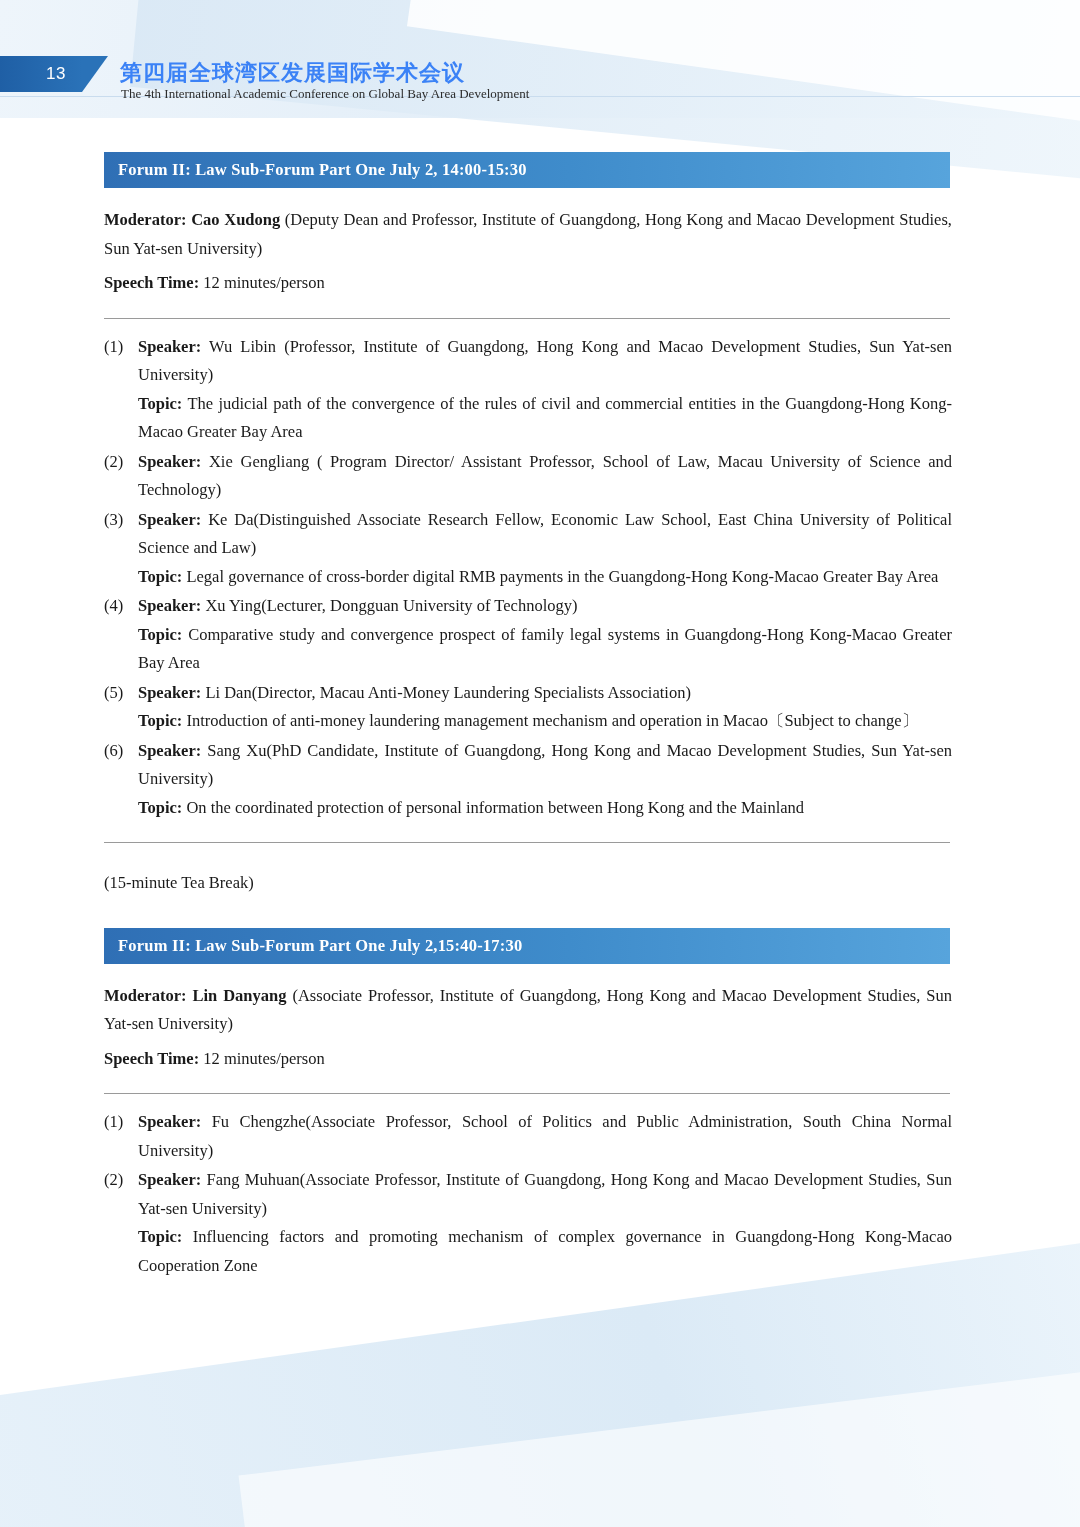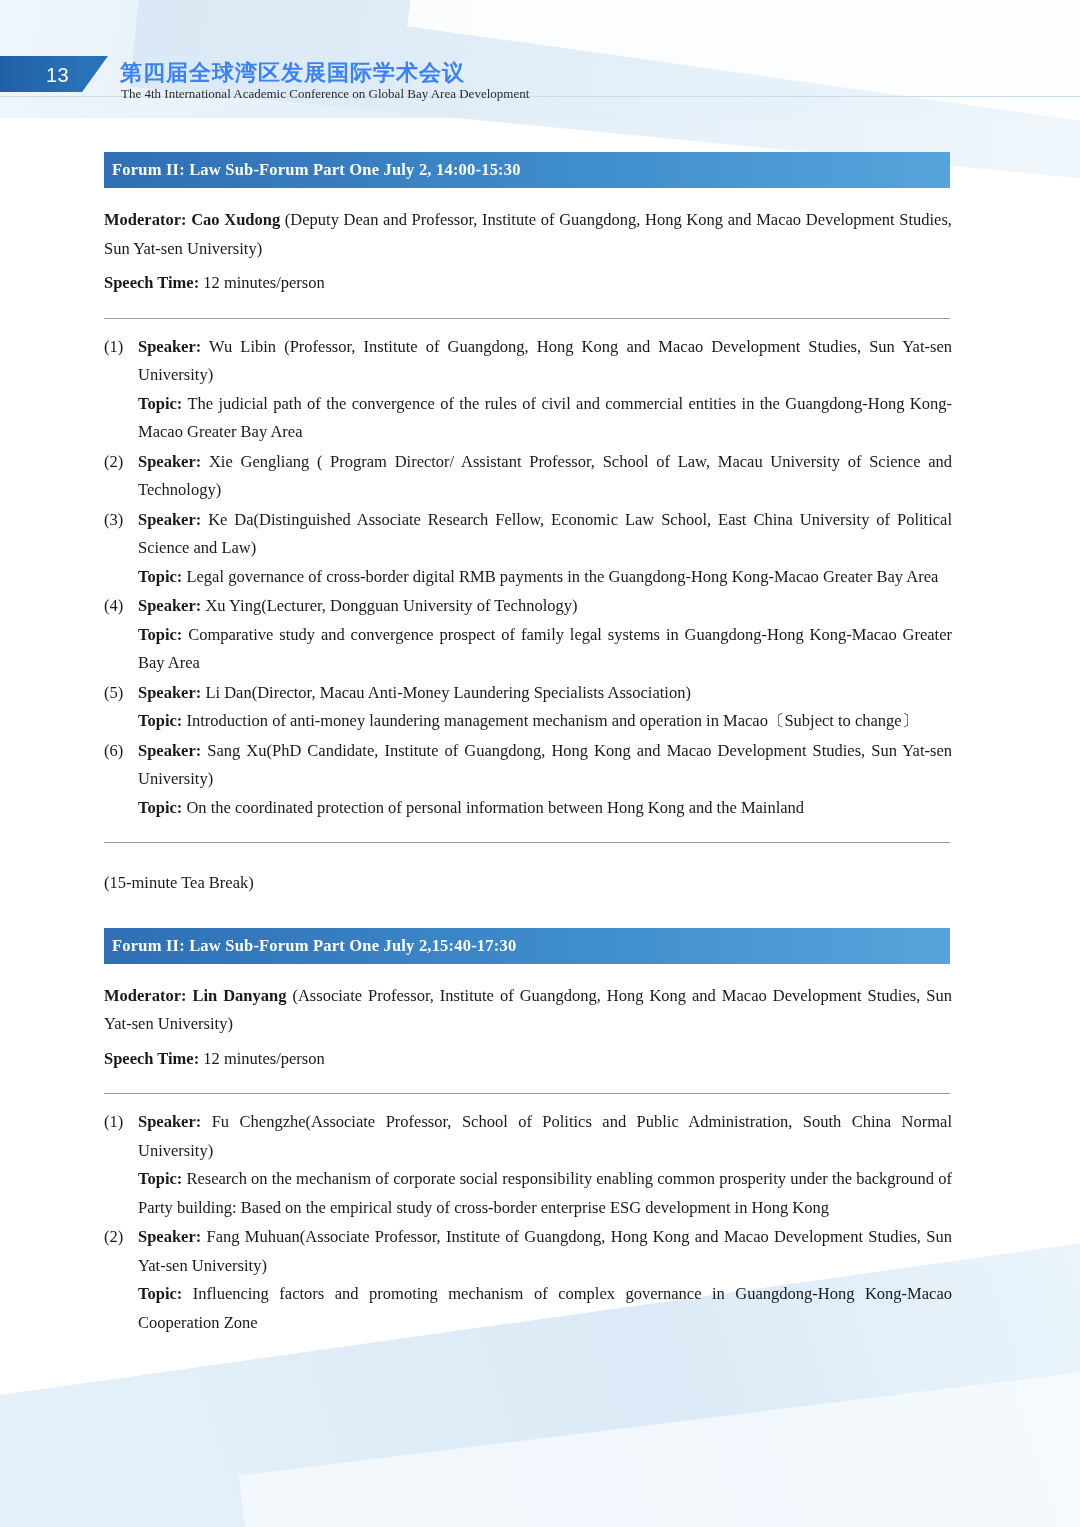--- a/index.html
+++ b/index.html
@@ -94,21 +94,21 @@
   .page-number-tab {
     position: absolute;
     top: 56px; left: 0;
     width: 82px; height: 36px;
     background: linear-gradient(90deg,#1f5fa5 0%, #2a72b8 100%);
   }
   .page-number-tab .num {
     position: absolute;
     left: 46px; top: 8px;
     color: #ffffff;
-    font-size: 20px;
+    font-size: 17px;
     font-family: "Liberation Sans", sans-serif;
     letter-spacing: .5px;
   }
   .page-number-arrow {
     position: absolute;
     top: 56px; left: 82px;
     width: 0; height: 0;
     border-top: 36px solid #2a72b8;
     border-right: 26px solid transparent;
   }
@@ -146,21 +146,21 @@
     width: 848px;
   }
 
   .section-banner {
     width: 846px;
     height: 36px;
     background: linear-gradient(90deg, #2f6fb5 0%, #3f8ccb 55%, #57a4dc 100%);
     display: flex;
     align-items: center;
     box-sizing: border-box;
-    padding-left: 8px;
+    padding-left: 14px;
     margin-bottom: 18px;
   }
   .section-banner .banner-text {
     color: #ffffff;
     font-family: "Liberation Serif", serif;
     font-weight: bold;
     font-size: 16.5px;
     letter-spacing: .2px;
   }
 
@@ -344,23 +344,20 @@
       </p>
 
       <hr class="rule">
 
       <div class="entry">
         <div class="entry-num">(1)</div>
         <div class="entry-body">
           <div class="entry-line">
             <span class="label">Speaker:</span><span> Fu Chengzhe(Associate Professor, School of Politics and Public Administration, South China Normal University)</span>
           </div>
-          <div class="entry-line topic">
-            <span class="label">Topic:</span><span> Research on the mechanism of corporate social responsibility enabling common prosperity under the background of Party building: Based on the empirical study of cross-border enterprise ESG development in Hong Kong</span>
-          </div>
         </div>
       </div>
 
       <div class="entry">
         <div class="entry-num">(2)</div>
         <div class="entry-body">
           <div class="entry-line">
             <span class="label">Speaker:</span><span> Fang Muhuan(Associate Professor, Institute of Guangdong, Hong Kong and Macao Development Studies, Sun Yat-sen University)</span>
           </div>
           <div class="entry-line topic">

